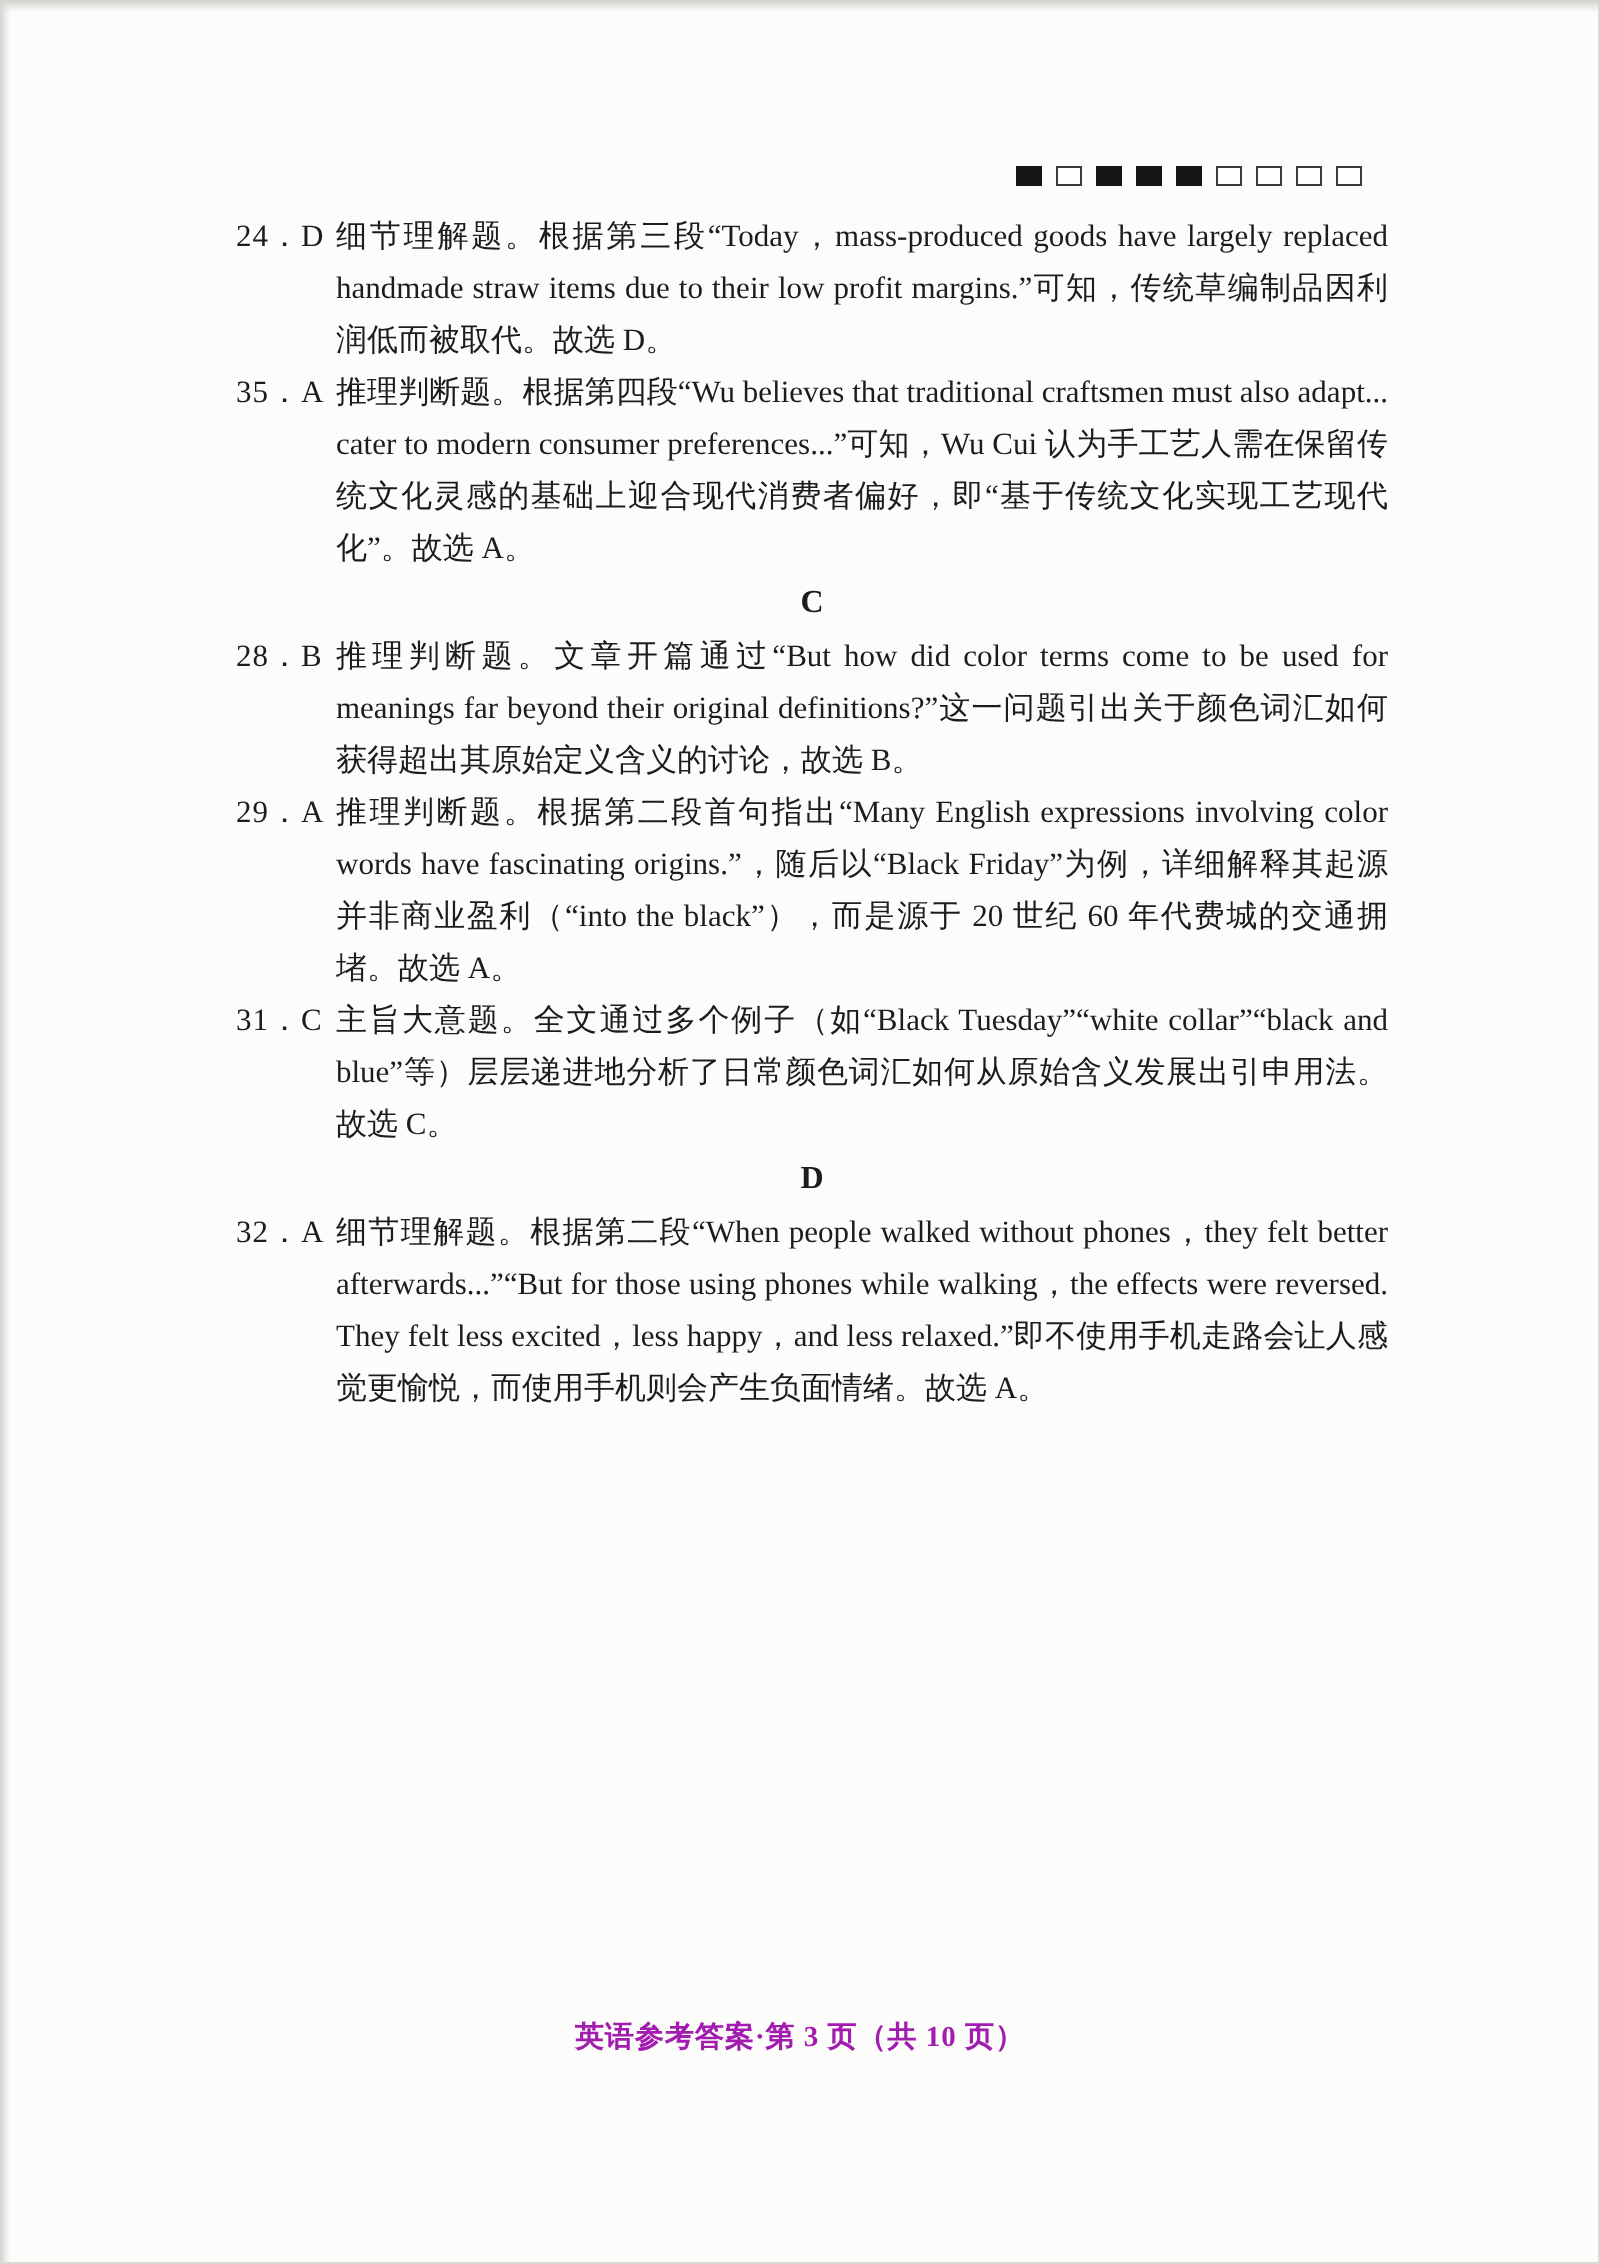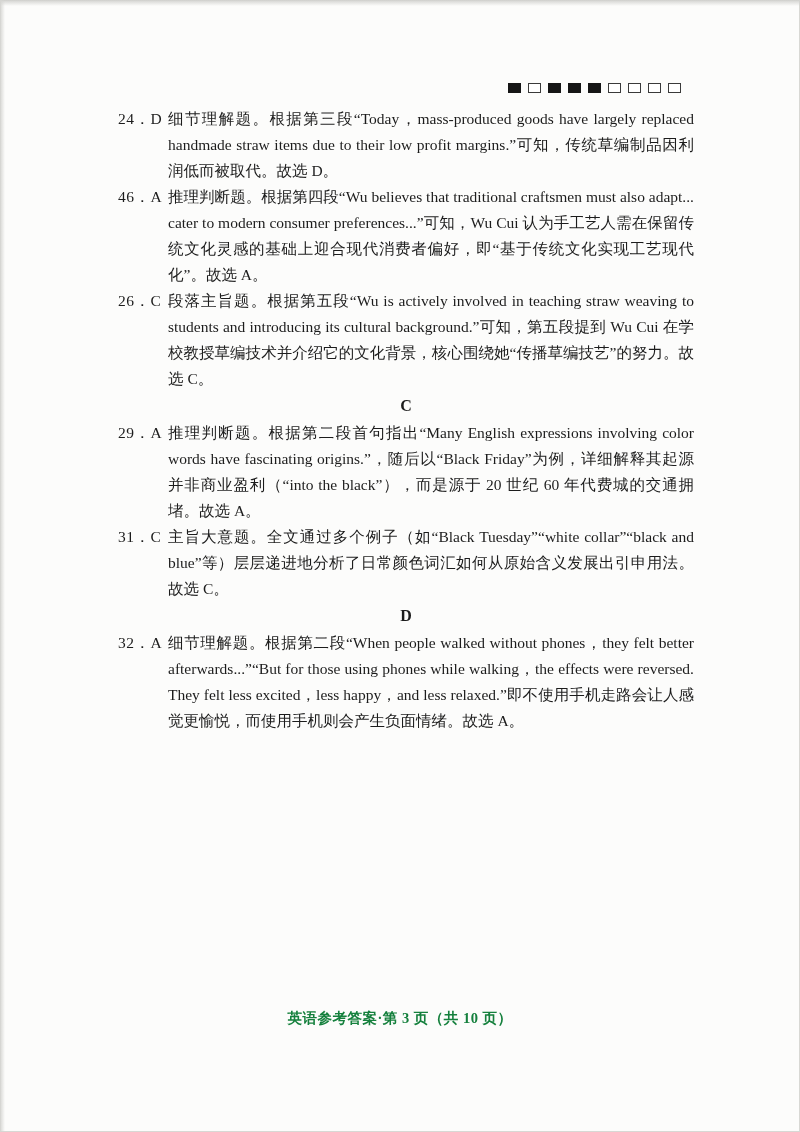--- a/index.html
+++ b/index.html
@@ -71,21 +71,21 @@
   }
   .footer {
     position: absolute;
     left: 0;
     width: 100%;
     bottom: 104px;
     text-align: center;
     font-size: 14.5px;
     font-weight: bold;
     letter-spacing: 0.5px;
-    color: #15803d;
+    color: #a21caf;
   }
 </style>
 </head>
 <body>
 
 <div class="page">
   <div class="scan-edge-top"></div>
   <div class="scan-edge-left"></div>
 
   <div class="marks">
@@ -99,28 +99,28 @@
       <span class="mark empty"></span>
       <span class="mark empty"></span>
     </div>
 
   <main class="content">
       <div class="q">
         <span class="q-label">24．D</span>
         <span class="q-text">细节理解题。根据第三段“Today，mass-produced goods have largely replaced handmade straw items due to their low profit margins.”可知，传统草编制品因利润低而被取代。故选 D。</span>
       </div>
       <div class="q">
-        <span class="q-label">46．A</span>
+        <span class="q-label">35．A</span>
         <span class="q-text">推理判断题。根据第四段“Wu believes that traditional craftsmen must also adapt... cater to modern consumer preferences...”可知，Wu Cui 认为手工艺人需在保留传统文化灵感的基础上迎合现代消费者偏好，即“基于传统文化实现工艺现代化”。故选 A。</span>
       </div>
+      <div class="section-letter">C</div>
       <div class="q">
-        <span class="q-label">26．C</span>
-        <span class="q-text">段落主旨题。根据第五段“Wu is actively involved in teaching straw weaving to students and introducing its cultural background.”可知，第五段提到 Wu Cui 在学校教授草编技术并介绍它的文化背景，核心围绕她“传播草编技艺”的努力。故选 C。</span>
+        <span class="q-label">28．B</span>
+        <span class="q-text">推理判断题。文章开篇通过“But how did color terms come to be used for meanings far beyond their original definitions?”这一问题引出关于颜色词汇如何获得超出其原始定义含义的讨论，故选 B。</span>
       </div>
-      <div class="section-letter">C</div>
       <div class="q">
         <span class="q-label">29．A</span>
         <span class="q-text">推理判断题。根据第二段首句指出“Many English expressions involving color words have fascinating origins.”，随后以“Black Friday”为例，详细解释其起源并非商业盈利（“into the black”），而是源于 20 世纪 60 年代费城的交通拥堵。故选 A。</span>
       </div>
       <div class="q">
         <span class="q-label">31．C</span>
         <span class="q-text">主旨大意题。全文通过多个例子（如“Black Tuesday”“white collar”“black and blue”等）层层递进地分析了日常颜色词汇如何从原始含义发展出引申用法。故选 C。</span>
       </div>
       <div class="section-letter">D</div>
       <div class="q">

